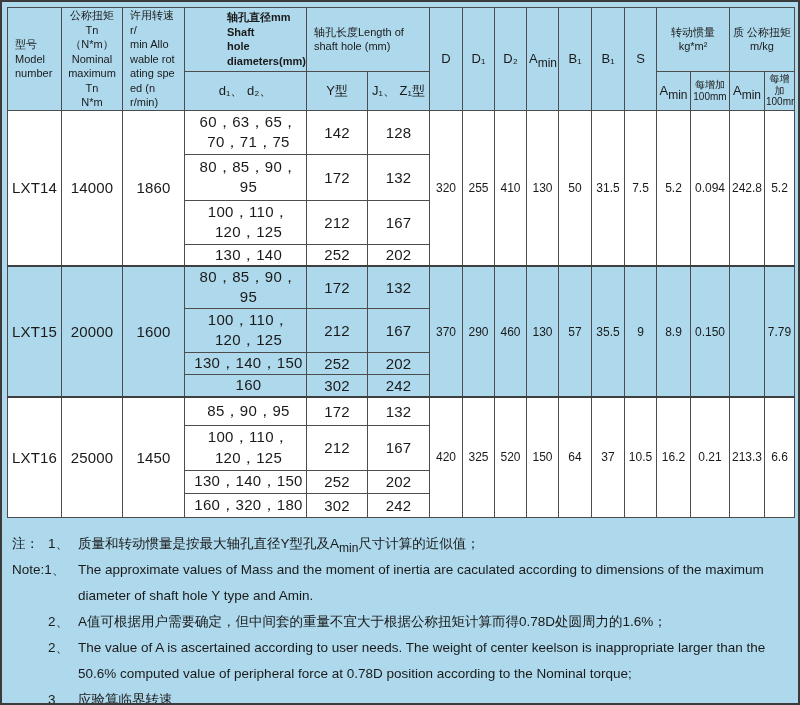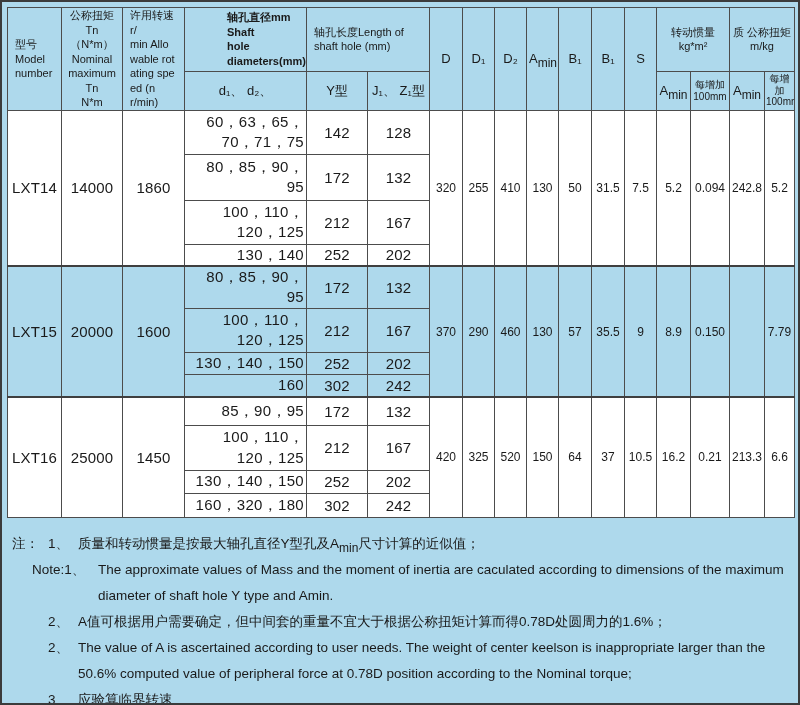--- a/index.html
+++ b/index.html
@@ -32,34 +32,34 @@
     line-height: 1.32;
     white-space: pre-line;
     text-align: center;
   }
   .spec thead th.l { text-align: left; padding-left: 7px; margin-top: 20px; }
   .spec thead th.b { font-weight: bold; letter-spacing: 0; padding-left: 42px; }
   .spec thead th.sym { font-size: 13px; }
   .spec thead th.per { font-size: 10px; line-height: 1.15; padding: 0 1px; }
   sub { font-size: 12px; line-height: 0; }
   .spec td { font-size: 15px; background: #ffffff; }
-  .spec td.dl { text-align: right; padding-left: 8px; line-height: 1.35; letter-spacing: 0.3px; }
+  .spec td.dl { text-align: center; padding-left: 8px; line-height: 1.35; letter-spacing: 0.3px; }
   .spec td.n { text-align: center; letter-spacing: 0.2px; }
   .spec td.sm { font-size: 12px; letter-spacing: 0; padding: 0 1px; }
   .spec tr.blue td { background: #aed9ec; }
   .spec tr.block-top td { border-top: 2px solid #3f3f3f; }
   .notes {
     padding: 13px 8px 0 10px;
     font-size: 13.5px;
     line-height: 26px;
   }
   .note-row { display: flex; align-items: flex-start; }
   .nl-a { flex: 0 0 36px; }
   .nl-b { flex: 0 0 30px; }
-  .nl-ab { flex: 0 0 66px; margin-left: 20px; }
+  .nl-ab { flex: 0 0 66px; }
   .nl-t { flex: 1 1 auto; padding-right: 4px; }
 </style>
 </head>
 <body>
 
 <table class="spec">
   <colgroup>
     <col style="width:54px">
       <col style="width:61px">
       <col style="width:62px">

